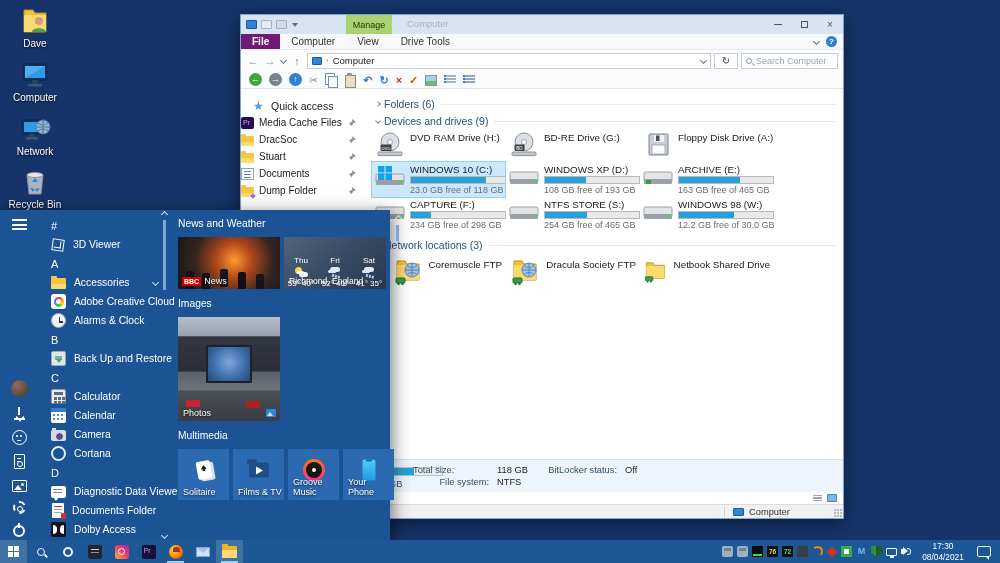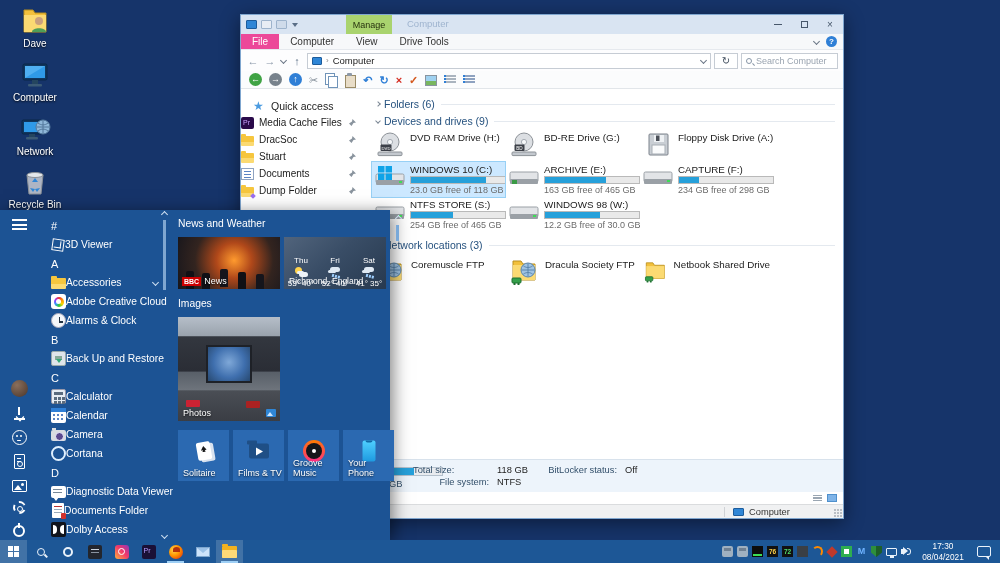--- a/index.html
+++ b/index.html
@@ -27,21 +27,21 @@
                 color:#27330e; font-size:9px; display:flex; align-items:center; justify-content:center; }
   .win-title { position:absolute; left:166px; top:3px; font-size:9.5px; color:#9fb4cf; }
   .winctl { margin-left:auto; display:flex; height:100%; }
   .winctl .wc { width:26px; height:100%; display:flex; align-items:center; justify-content:center;
                 color:#47576b; font-size:10px; }
   .wc .box { width:7px; height:7px; border:1px solid #47576b; }
   .wc .minus { width:8px; height:1.5px; background:#47576b; }
 
   .menubar { height:16px; background:#f7f8fa; border-bottom:1px solid #e6e9ee; display:flex; align-items:stretch; flex:none; position:relative;}
   .mtab { padding:0 11px; font-size:10px; display:flex; align-items:center; color:#333; }
-  .mtab.file { background:#ec4899; color:#fff; }
+  .mtab.file { background:#701a75; color:#fff;font-weight:bold; }
   .mright { position:absolute; right:6px; top:0; height:100%; display:flex; align-items:center; gap:7px; }
   .chev { width:5px; height:5px; border-right:1.5px solid #6a7686; border-bottom:1.5px solid #6a7686; transform:rotate(45deg); }
   .helpdot { width:11px; height:11px; border-radius:50%; background:#2f7fd6; color:#fff; font-size:8px;
              display:flex; align-items:center; justify-content:center; font-weight:bold; }
 
   .addr { height:21px; display:flex; align-items:center; gap:3px; padding:0 5px; background:#fdfdfe; flex:none; }
   .nav { color:#8795a6; font-size:11px; width:14px; text-align:center; }
   .abox { flex:1; height:16px; border:1px solid #c6ccd4; background:#fff; display:flex; align-items:center;
           padding:0 4px; gap:4px; font-size:9.5px; color:#222; position:relative; }
   .abox .mini-pc { width:10px; height:8px; background:#2f86d6; border:1px solid #1c5c9c; border-radius:1px; }
@@ -98,21 +98,21 @@
   .chev-d { width:4px;height:4px;border-right:1.2px solid #7b8794;border-bottom:1.2px solid #7b8794;transform:rotate(45deg);}
   .dgrid { display:grid; grid-template-columns:133px 133px 133px; column-gap:1px; margin-left:2px; }
   .dcell { display:flex; gap:5px; padding:2px 3px; align-items:flex-start; }
   .dcell.sel { background:#cce8ff; outline:1px solid #97d0f5; }
   .dcell svg { flex:none; }
   .dtxt { display:flex; flex-direction:column; gap:1px; min-width:0;}
   .dname { font-size:9.8px; white-space:nowrap; }
   .dbar { width:96px; height:8px; border:1px solid #b9b9b9; background:#e9e9e9; }
   .dbar i { display:block; height:100%; background:#26a0da; }
   .dfree { font-size:9px; color:#6b6b6b; white-space:nowrap; }
-  .ncell { display:flex; gap:6px; padding:2px 3px; }
+  .ncell { display:flex; gap:6px; padding:2px 3px;justify-content:flex-end; }
   .ncell .dname { margin-top:3px; }
 
   .details { height:33px; background:#edf4fb; border-top:1px solid #d8e2ec; position:relative; flex:none;
              font-size:9.3px; color:#33506b; }
   .dp-bar { position:absolute; left:62px; top:7px; width:140px; height:9px; border:1px solid #b5c1cd; background:#e8ebef; }
   .dp-bar i { display:block; height:100%; background:#26a0da; }
   .dp-frag { position:absolute; left:148px; top:19px; }
   .dp-l1 { position:absolute; left:172px; top:5px; width:76px; text-align:left; }
   .dp-v1 { position:absolute; left:256px; top:5px; color:#222; }
   .dp-l2 { position:absolute; left:172px; top:17px; width:76px; text-align:right; }
@@ -153,21 +153,21 @@
   .r-pic { border:1.5px solid #fff; border-radius:1px; height:12px !important; margin-top:2px;}
   .r-pic::before { content:""; position:absolute; left:1px; bottom:1px; border-left:4px solid transparent; border-right:4px solid transparent; border-bottom:5px solid #fff; }
   .r-pic::after { content:""; position:absolute; right:2px; top:1.5px; width:3px; height:3px; border-radius:50%; background:#fff; }
   .r-gear { border:2px dashed #fff; border-radius:50%; width:13px !important; height:13px !important;}
   .r-gear::before { content:""; position:absolute; left:2.5px; top:2.5px; width:4px; height:4px; border:1.5px solid #fff; border-radius:50%; }
   .r-power { border:2px solid #fff; border-radius:50%; width:12px !important; height:12px !important; margin-top:2px;}
   .r-power::before { content:""; position:absolute; left:3px; top:-4px; width:2px; height:5px; background:#fff; }
 
   .applist { width:130px; flex:none; padding-top:6px; position:relative; }
   .al-h { height:19px; display:flex; align-items:center; padding-left:13px; font-size:11px; }
-  .al-i { height:19px; display:flex; align-items:center; padding-left:13px; position:relative; font-size:10.3px; white-space:nowrap;}
+  .al-i { height:19px; display:flex; align-items:center; gap:8px; padding-left:13px; position:relative; font-size:10.3px; white-space:nowrap;}
   .al-i .xchev { position:absolute; right:10px; top:7px; }
   .al-scroll { position:absolute; right:1px; top:2px; bottom:0; width:4px; }
   .al-scroll .thumb { position:absolute; top:8px; left:0; width:3px; height:70px; background:#7fa6d0; }
   .al-scroll .up { position:absolute; top:0; left:-1px; width:5px; height:5px; border-left:1.5px solid #cfe0f2; border-top:1.5px solid #cfe0f2; transform:rotate(45deg);}
   .al-scroll .dn { position:absolute; bottom:2px; left:-1px; width:5px; height:5px; border-right:1.5px solid #cfe0f2; border-bottom:1.5px solid #cfe0f2; transform:rotate(45deg);}
 
   .ali { width:15px; height:15px; position:relative; flex:none; }
   .i-cube { border:1.5px solid #fff; transform:rotate(8deg); width:12px !important; height:12px !important; margin:1px;}
   .i-cube::before { content:""; position:absolute; left:1px; top:1px; width:6px; height:6px; border-right:1px solid #fff; border-bottom:1px solid #fff;}
   .i-folder,.i-folder2 { background:linear-gradient(180deg,#f6c63e 55%,#fbda72 55%); border-radius:1px; height:11px !important; margin-top:2px;}
@@ -545,20 +545,34 @@
             <span class="dbar">
                 <i style="width: 80%;"></i>
               </span>
             <span class="dfree">23.0 GB free of 118 GB</span>
           </div>
         </div>
         <div class="dcell">
           <svg width="30" height="26" viewBox="0 0 30 26">
             <rect x="1" y="8" width="28" height="10" rx="1.5" fill="#e2e4e7" stroke="#9aa0a6"></rect>
             <rect x="1" y="15" width="28" height="5" rx="1" fill="#9aa0a6"></rect>
+            <rect x="24" y="16" width="3" height="2" fill="#3ddc55"></rect>
+          </svg>
+          <div class="dtxt">
+            <span class="dname">WINDOWS XP (D:)</span>
+            <span class="dbar">
+                <i style="width: 44%;"></i>
+              </span>
+            <span class="dfree">108 GB free of 193 GB</span>
+          </div>
+        </div>
+        <div class="dcell">
+          <svg width="30" height="26" viewBox="0 0 30 26">
+            <rect x="1" y="8" width="28" height="10" rx="1.5" fill="#e2e4e7" stroke="#9aa0a6"></rect>
+            <rect x="1" y="15" width="28" height="5" rx="1" fill="#9aa0a6"></rect>
             <rect x="3" y="16" width="5" height="4" fill="#3a9a45"></rect>
           </svg>
           <div class="dtxt">
             <span class="dname">ARCHIVE (E:)</span>
             <span class="dbar">
                 <i style="width: 65%;"></i>
               </span>
             <span class="dfree">163 GB free of 465 GB</span>
           </div>
         </div>
@@ -807,20 +821,21 @@
     <div class="tg-h">Images</div>
     <div class="trow">
       <div class="tile t-photos">
         <div class="mural"></div>
         <div class="bus"></div>
         <div class="pglyph"></div>
         <div class="tlabel">Photos</div>
       </div>
     </div>
 
+    <div class="tg-h">Multimedia</div>
     <div class="trow">
       <div class="tile t-med">
         <div class="cicon">
             <div class="card"></div>
           </div>
         <div class="tlabel">Solitaire</div>
       </div>
       <div class="tile t-med">
         <div class="cicon">
             <div class="ftv"></div>

